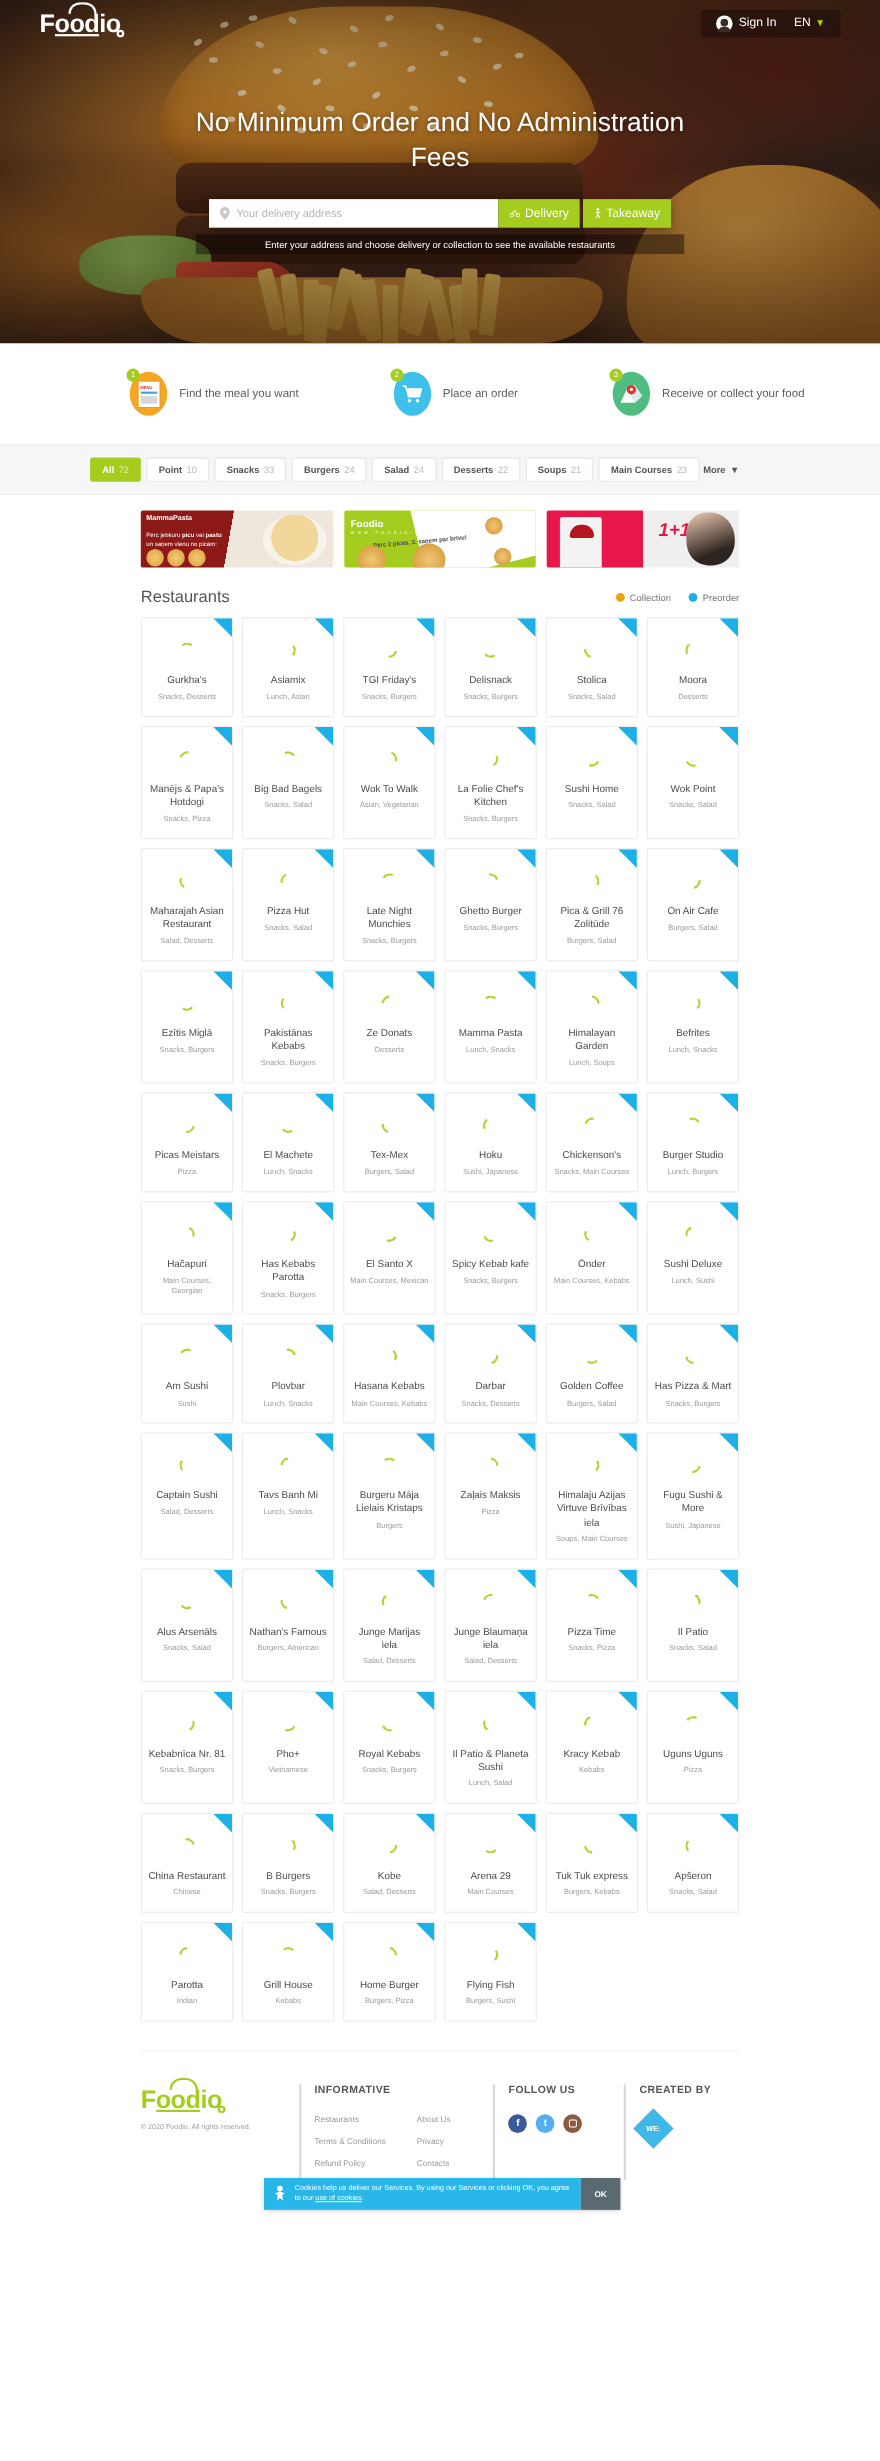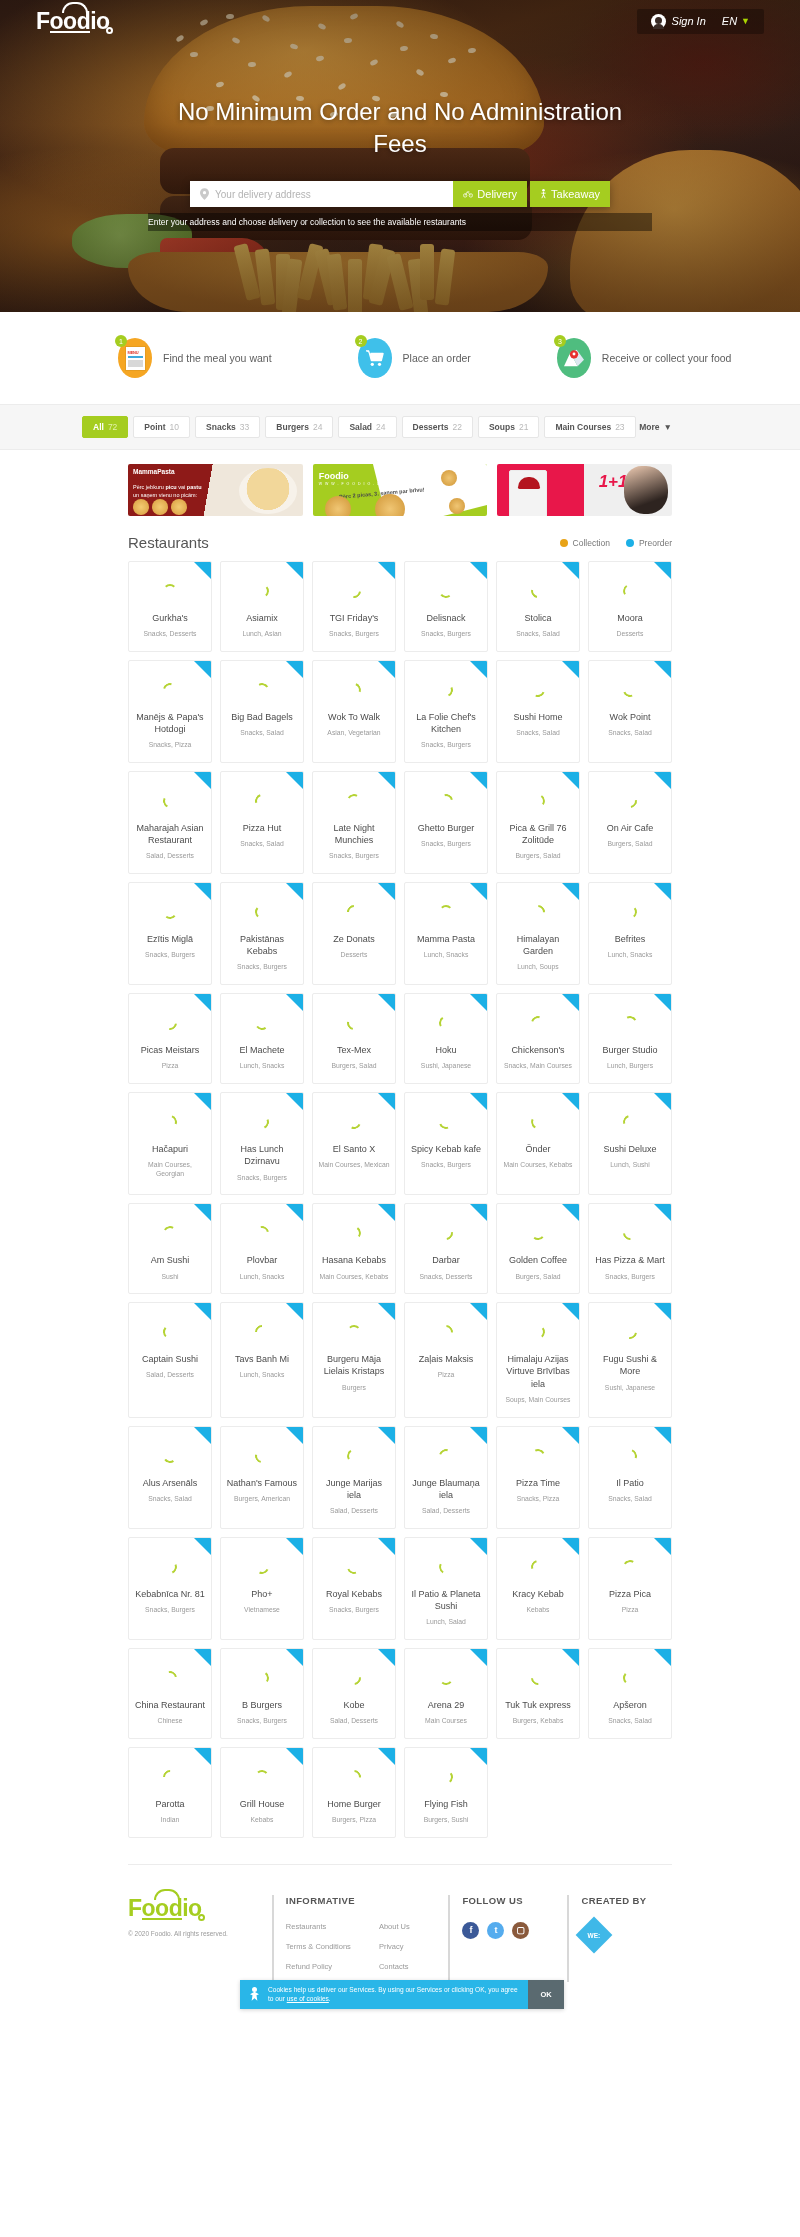--- a/index.html
+++ b/index.html
@@ -104,21 +104,21 @@
   }
   .logo .wheel {
     position: absolute; right: -3px; bottom: 1px;
     width: 7px; height: 7px; border: 2px solid #fff; border-radius: 50%;
   }
   .logo .line {
     position: absolute; left: 14px; bottom: 2px; width: 40px; height: 2px; background: #fff;
   }
   .topbar-right {
     margin-left: auto; display: flex; gap: 16px;
-    background: rgba(0,0,0,.30); padding: 5px 14px; border-radius: 2px; font-style: italic;
+    background: rgba(0,0,0,.30); padding: 5px 14px; border-radius: 2px;
   }
   .signin { display: flex; align-items: center; gap: 6px; color: #fff; font-size: 11px; cursor: pointer; }
   .signin .av {
     width: 15px; height: 15px; border-radius: 50%; background: #fff;
     position: relative; flex: none;
   }
   .signin .av::after {
     content: ""; position: absolute; left: 4px; top: 3px;
     width: 7px; height: 7px; border-radius: 50%; background: #3a2b26;
   }
@@ -153,23 +153,23 @@
   }
   .search-field input::placeholder { color: #b4b4b4; }
   .btn-green {
     background: #a5cd20; color: #fff; border: none; cursor: pointer;
     display: flex; align-items: center; gap: 4px;
     padding: 0 10px; font-size: 11px;
     font-family: "Liberation Sans", sans-serif;
   }
   .btn-green + .btn-green { margin-left: 3px; }
   .hero-note {
-    margin: 6px auto 0; width: 504px;
+    margin: 6px auto 0; width: 444px;
     background: rgba(0,0,0,.42); color: #fff;
-    font-size: 8.5px; padding: 4px 0; text-align: left;
+    font-size: 8.5px; padding: 4px 0; text-align: center;
   }
 
   
   .steps {
     display: flex; align-items: center;
     padding: 26px 0 26px 118px; gap: 86px;
     background: #fff;
   }
   .step { display: flex; align-items: center; gap: 11px; }
   .step-badge {
@@ -767,21 +767,21 @@
     </div>
     <div class="card">
       <span class="ribbon"></span>
       <span class="spinner" style="transform:rotate(64deg)"></span>
       <div class="card-name">Hačapuri</div>
       <div class="card-cats">Main Courses, Georgian</div>
     </div>
     <div class="card">
       <span class="ribbon"></span>
       <span class="spinner" style="transform:rotate(111deg)"></span>
-      <div class="card-name">Has Lunch Dzirnavu</div>
+      <div class="card-name">Has Kebabs Parotta</div>
       <div class="card-cats">Snacks, Burgers</div>
     </div>
     <div class="card">
       <span class="ribbon"></span>
       <span class="spinner" style="transform:rotate(158deg)"></span>
       <div class="card-name">El Santo X</div>
       <div class="card-cats">Main Courses, Mexican</div>
     </div>
     <div class="card">
       <span class="ribbon"></span>
@@ -935,21 +935,21 @@
     </div>
     <div class="card">
       <span class="ribbon"></span>
       <span class="spinner" style="transform:rotate(300deg)"></span>
       <div class="card-name">Kracy Kebab</div>
       <div class="card-cats">Kebabs</div>
     </div>
     <div class="card">
       <span class="ribbon"></span>
       <span class="spinner" style="transform:rotate(347deg)"></span>
-      <div class="card-name">Pizza Pica</div>
+      <div class="card-name">Uguns Uguns</div>
       <div class="card-cats">Pizza</div>
     </div>
     <div class="card">
       <span class="ribbon"></span>
       <span class="spinner" style="transform:rotate(34deg)"></span>
       <div class="card-name">China Restaurant</div>
       <div class="card-cats">Chinese</div>
     </div>
     <div class="card">
       <span class="ribbon"></span>

